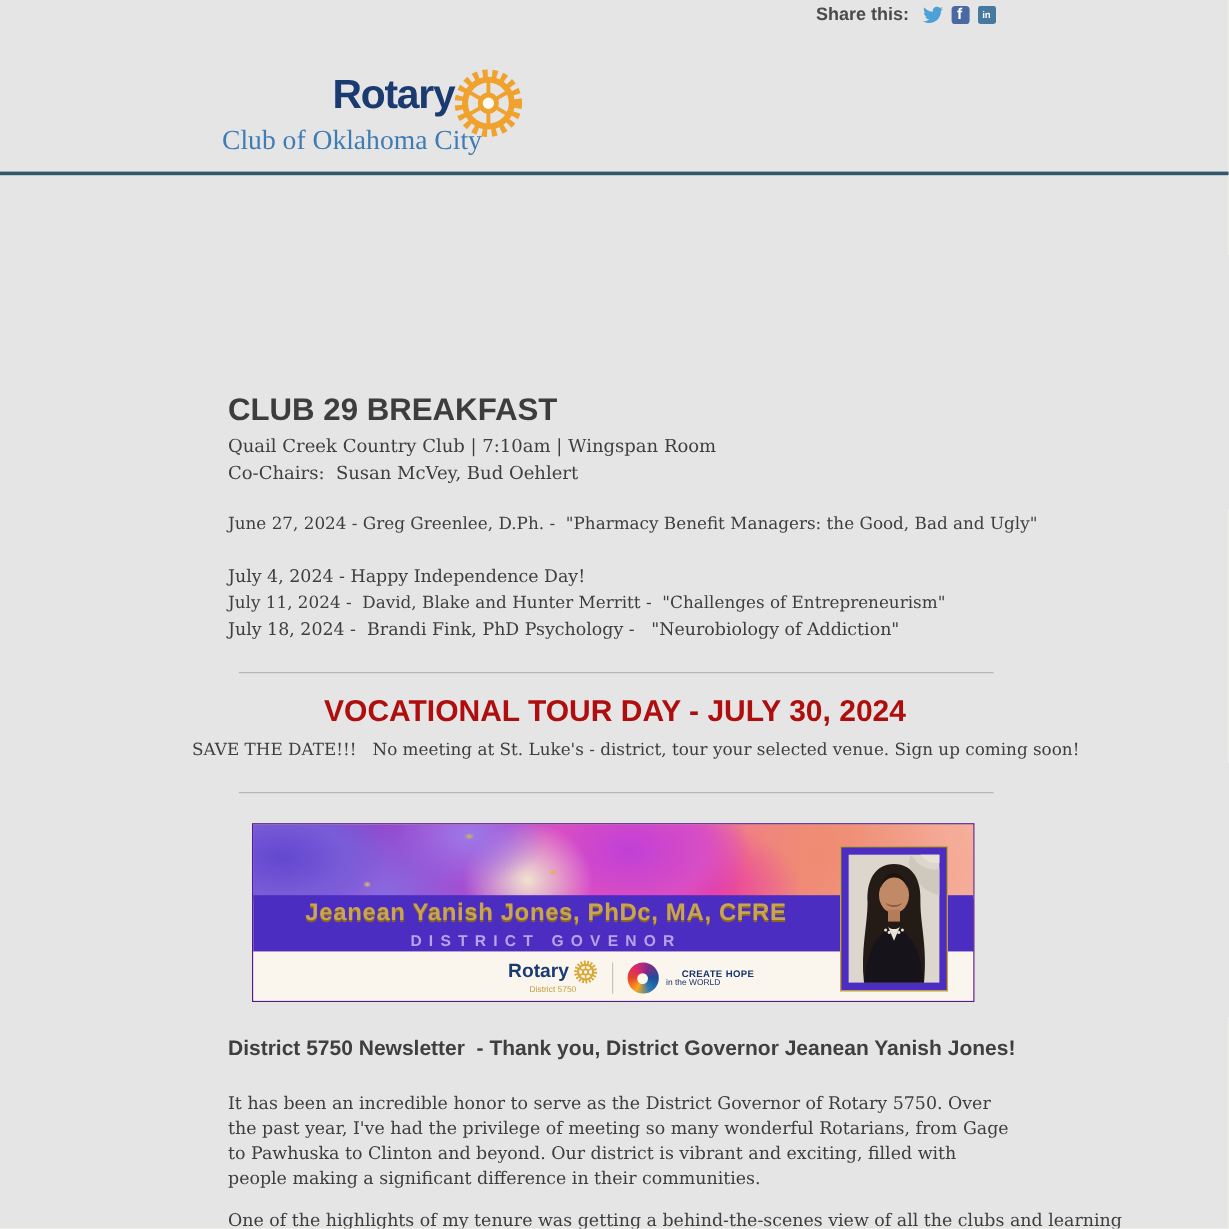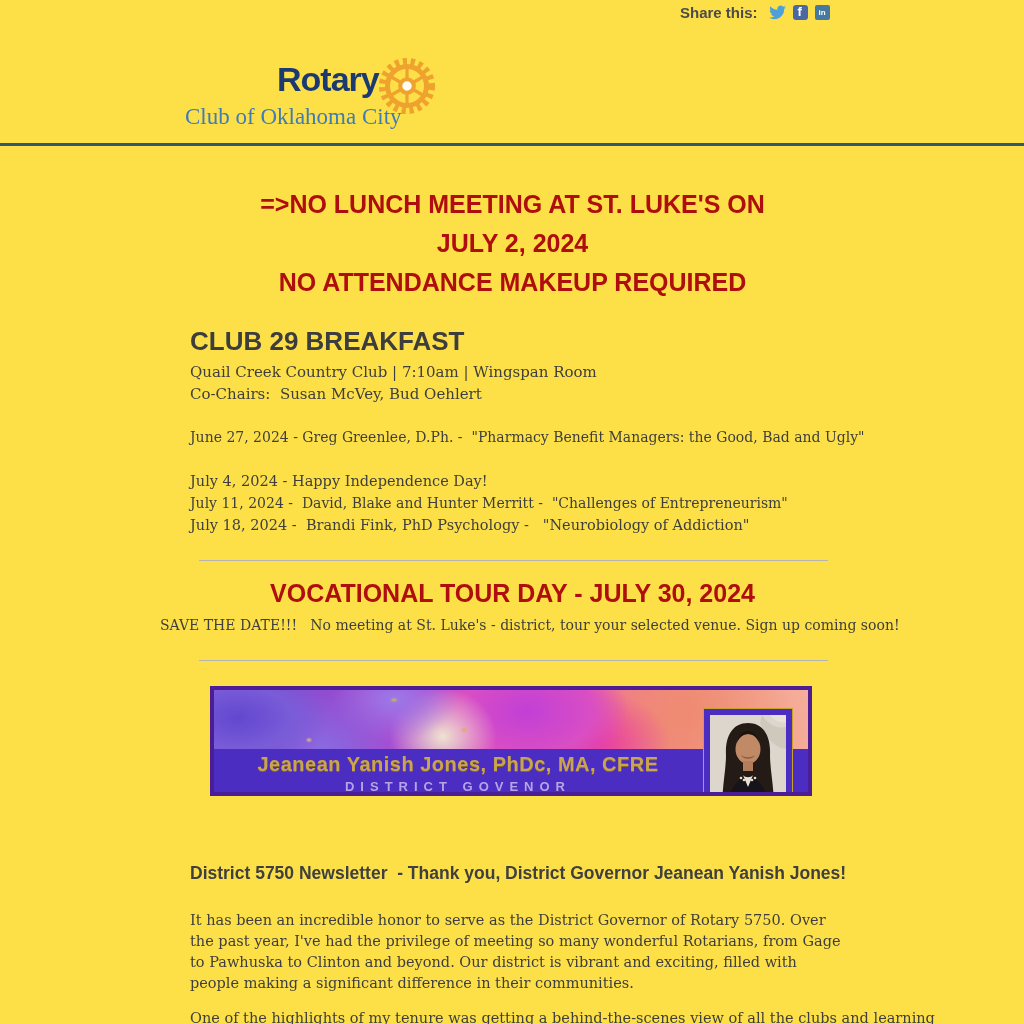--- a/index.html
+++ b/index.html
@@ -1,18 +1,18 @@
 <!DOCTYPE html>
 <html><head>
 <meta charset="utf-8">
 <style>
   * { margin:0; padding:0; box-sizing:border-box; }
   html,body { width:1024px; height:1024px; background:#fcfcf4; overflow:hidden; }
   body { font-family:"Liberation Sans", sans-serif; }
-  .page { position:relative; width:1024px; height:1024px; background:#fde047; overflow:hidden; }
+  .page { position:relative; width:1024px; height:1024px; background:#e5e5e5; overflow:hidden; }
 
   
   .share-bar { position:absolute; top:4px; left:680px; display:flex; align-items:center; gap:7px; }
   .share-label { font-size:15px; font-weight:bold; color:#4b4b4b; margin-right:4px; }
   .icon-btn { display:flex; align-items:center; justify-content:center; cursor:pointer; }
   .fb-box { width:15px; height:15px; background:#4a69a2; border-radius:3px; color:#fff;
             font-size:13px; font-weight:bold; overflow:hidden; position:relative; }
   .fb-box span { position:absolute; left:5px; top:-1px; }
   .li-box { width:15px; height:15px; background:#45799f; border-radius:2px; color:#fff;
             font-size:8px; font-weight:bold; display:flex; align-items:center; justify-content:center;text-align:right; }
@@ -39,22 +39,22 @@
   .sch3 { position:absolute; left:190px; top:517px; font-size:14.5px; }
 
   .rule { position:absolute; left:199px; width:629px; height:1px; background:#b5b5b5; }
   .rule1 { top:560px; } .rule2 { top:660px; }
 
   .voc-title { position:absolute; left:190px; top:579px; width:645px; text-align:center;
                color:#ae0e0e; font-size:25px; font-weight:bold; }
   .voc-sub { position:absolute; left:160px; top:617px; width:705px; text-align:center; font-size:14px; }
 
   
-  .banner { position:absolute; left:210px; top:686px; width:602px; height:110px;
-            border:4px solid #4c1d95; overflow:hidden; background:#f3b4a4; }
+  .banner { position:absolute; left:210px; top:686px; width:602px; height:149px;
+            border:1px solid #4c1d95; overflow:hidden; background:#f3b4a4; }
   .banner-art { position:absolute; left:0; top:0; width:602px; height:62px;
     background:
       radial-gradient(6px 4px at 180px 10px, #d9b34a 0%, rgba(217,179,74,0) 70%),
       radial-gradient(5px 4px at 250px 40px, #d9b34a 0%, rgba(217,179,74,0) 70%),
       radial-gradient(5px 4px at 95px 50px, #e2c06a 0%, rgba(217,179,74,0) 70%),
       radial-gradient(120px 70px at 4% 45%, #6247cf 0%, #7a5cd8 45%, rgba(122,92,216,0) 75%),
       radial-gradient(110px 80px at 18% 95%, #8a6ae0 0%, rgba(138,106,224,0) 70%),
       radial-gradient(90px 60px at 30% 15%, #9b7ae8 0%, rgba(155,122,232,0) 70%),
       radial-gradient(90px 80px at 38% 75%, #f0e2cf 0%, rgba(240,226,207,0) 60%),
       radial-gradient(130px 85px at 52% 35%, #c13fd6 0%, #d94ec4 50%, rgba(217,78,196,0) 78%),
@@ -128,25 +128,20 @@
           <line x1="13.8" y1="21.5" x2="50.2" y2="42.5"></line>
           <line x1="13.8" y1="42.5" x2="50.2" y2="21.5"></line>
         </g>
         <circle cx="32" cy="32" r="7.5" stroke-width="4.5" fill="#fcfcf4"></circle>
       </g>
     </svg>
   </div>
   <div class="brand-sub">Club of Oklahoma City</div>
   <div class="header-line"></div>
 
-  <div class="alert">
-    <div>=&gt;NO LUNCH MEETING AT ST. LUKE'S ON</div>
-    <div>JULY 2, 2024</div>
-    <div>NO ATTENDANCE MAKEUP REQUIRED</div>
-  </div>
 
   <div class="bk-title">CLUB 29 BREAKFAST</div>
   <div class="bk-loc serif">Quail Creek Country Club | 7:10am | Wingspan Room</div>
   <div class="bk-co serif">Co-Chairs:  Susan McVey, Bud Oehlert</div>
   <div class="sch0 serif">June 27, 2024 - Greg Greenlee, D.Ph. -  "Pharmacy Benefit Managers: the Good, Bad and Ugly"</div>
   <div class="sch1 serif">July 4, 2024 - Happy Independence Day!</div>
   <div class="sch2 serif">July 11, 2024 -  David, Blake and Hunter Merritt -  "Challenges of Entrepreneurism"</div>
   <div class="sch3 serif">July 18, 2024 -  Brandi Fink, PhD Psychology -   "Neurobiology of Addiction"</div>
 
   <div class="rule rule1"></div>

